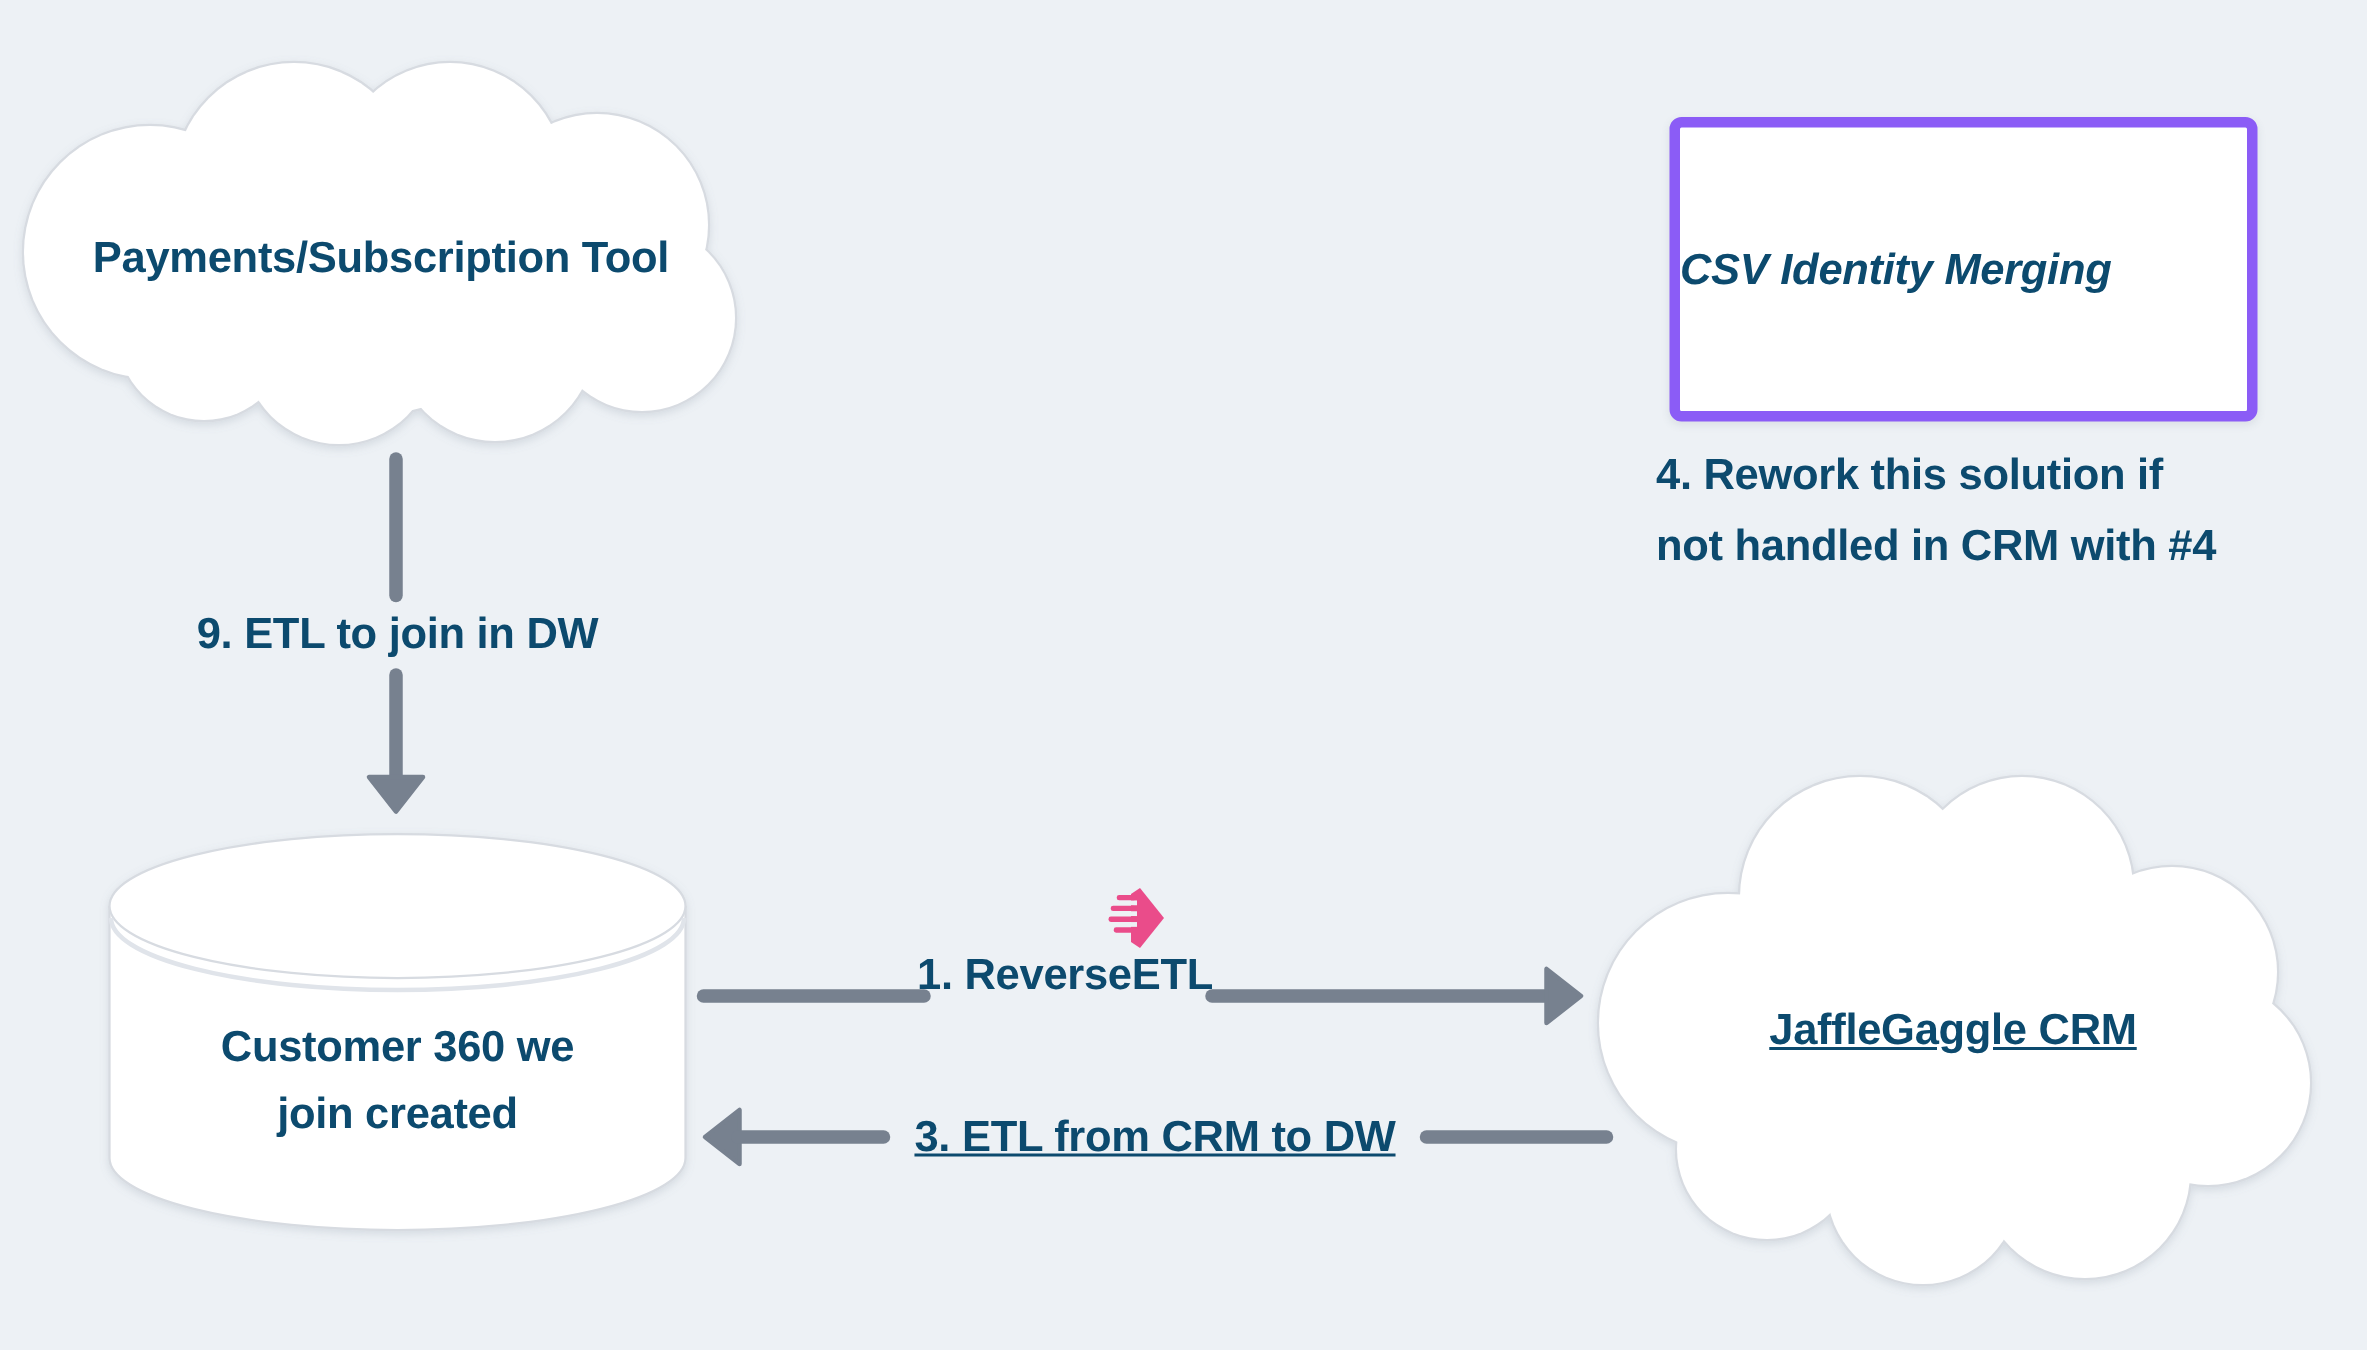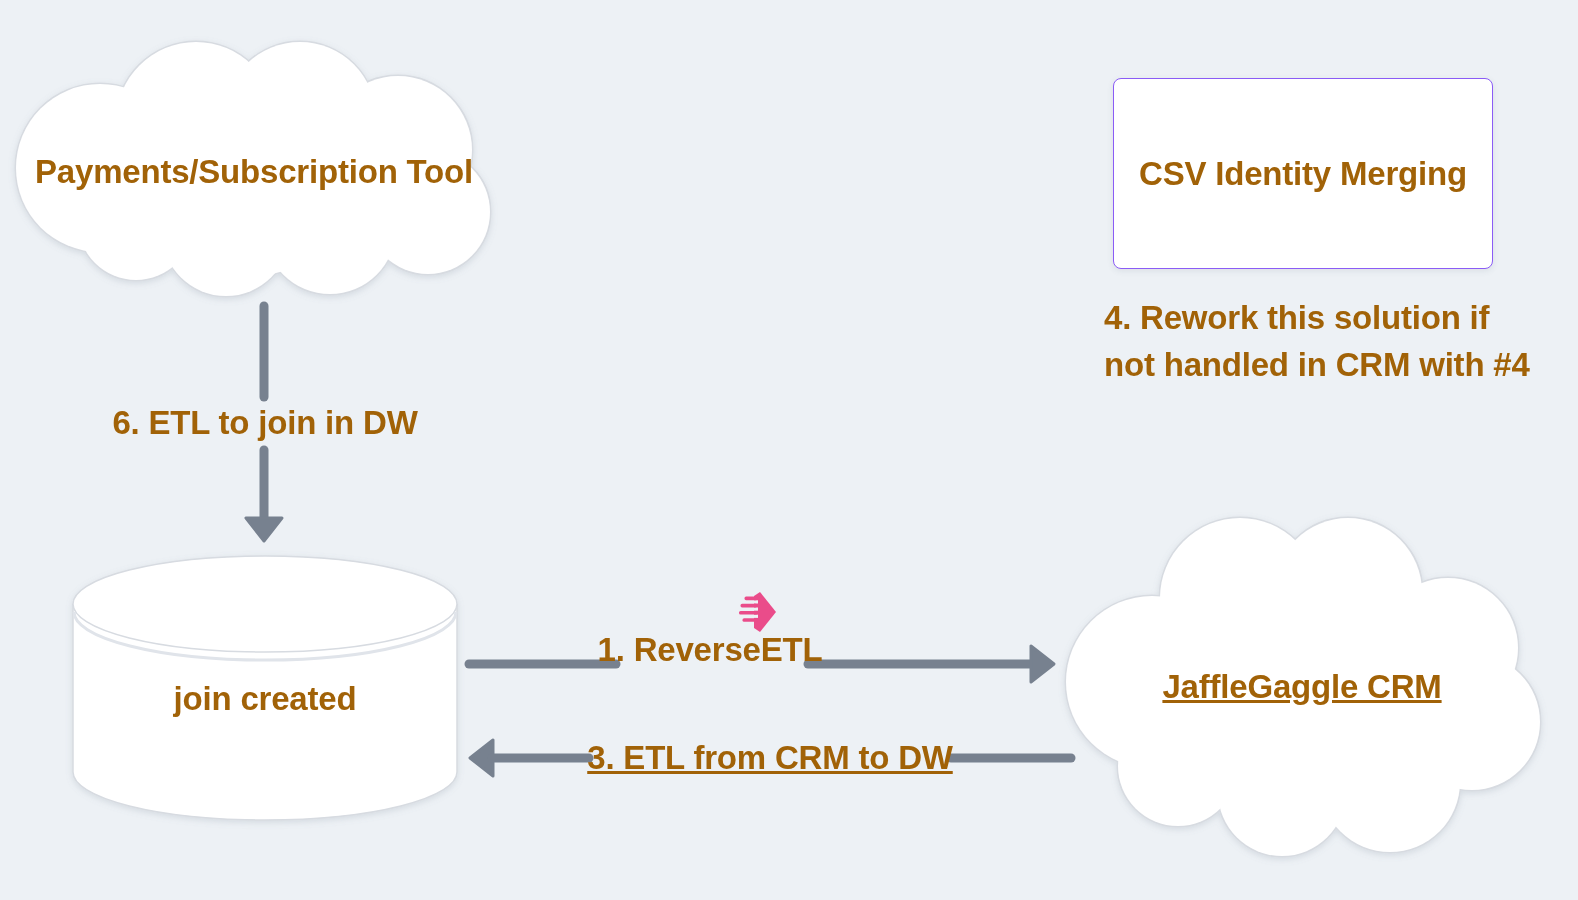--- a/index.html
+++ b/index.html
@@ -15,48 +15,48 @@
     overflow: hidden;
     font-family: "Liberation Sans", sans-serif;
   }
   svg.layer {
     position: absolute;
     left: 0;
     top: 0;
   }
   .lbl {
     position: absolute;
-    color: #a16207;
+    color: #0c4a6e;
     font-weight: 600;
-    font-size: 33px;
+    font-size: 29px;
     letter-spacing: -0.2px;
     line-height: 44px;
     text-align: center;
     white-space: nowrap;
   }
   .payments-label   { left: 13px;   top: 150px; width: 482px; }
   .edge2-label      { left: 0px;    top: 401px; width: 530px; }
   .db-label         { left: 65px;   top: 676px; width: 400px; line-height: 45px; }
   .edge1-label      { left: 460px;  top: 628px; width: 500px; }
   .edge3-label      { left: 520px;  top: 736px; width: 500px; text-decoration: underline; }
   .crm-label        { left: 1052px; top: 665px; width: 500px; text-decoration: underline; }
   .note4            { left: 1092px; top: 294px; width: 440px; line-height: 47px; text-align: left; margin-left: 12px; }
   .csv-card {
     position: absolute;
     left: 1113px;
     top: 78px;
     width: 378px;
     height: 189px;
     background: #ffffff;
-    border: 1px solid #8b5cf6;
+    border: 7px solid #8b5cf6;
     border-radius: 8px;
     box-shadow: 0 2px 6px rgba(60, 80, 100, 0.10);
     display: flex;
     align-items: center;
-    justify-content: center;
+    font-style: italic;
   }
 </style>
 </head>
 <body>
 
 <div class="canvas">
 
   <svg class="layer" width="1578" height="900" viewBox="0 0 1578 900">
     <defs>
       <filter id="soft" x="-20%" y="-20%" width="140%" height="140%">
@@ -131,23 +131,24 @@
       <rect x="3.5" y="27.2" width="15.5" height="3.6" rx="1.6" fill="#ea4c8a"></rect>
     </g>
   </svg>
 
   <div class="csv-card">
     <span class="lbl" style="position:static;">CSV Identity Merging</span>
   </div>
 
   <div class="lbl payments-label">Payments/Subscription Tool</div>
 
-  <div class="lbl edge2-label">6. ETL to join in DW</div>
+  <div class="lbl edge2-label">9. ETL to join in DW</div>
 
   <div class="lbl db-label">
+    <div>Customer 360 we</div>
     <div>join created</div>
   </div>
 
   <div class="lbl edge1-label">1. ReverseETL</div>
 
   <div class="lbl edge3-label">3. ETL from CRM to DW</div>
 
   <div class="lbl crm-label">JaffleGaggle CRM</div>
 
   <div class="lbl note4">

